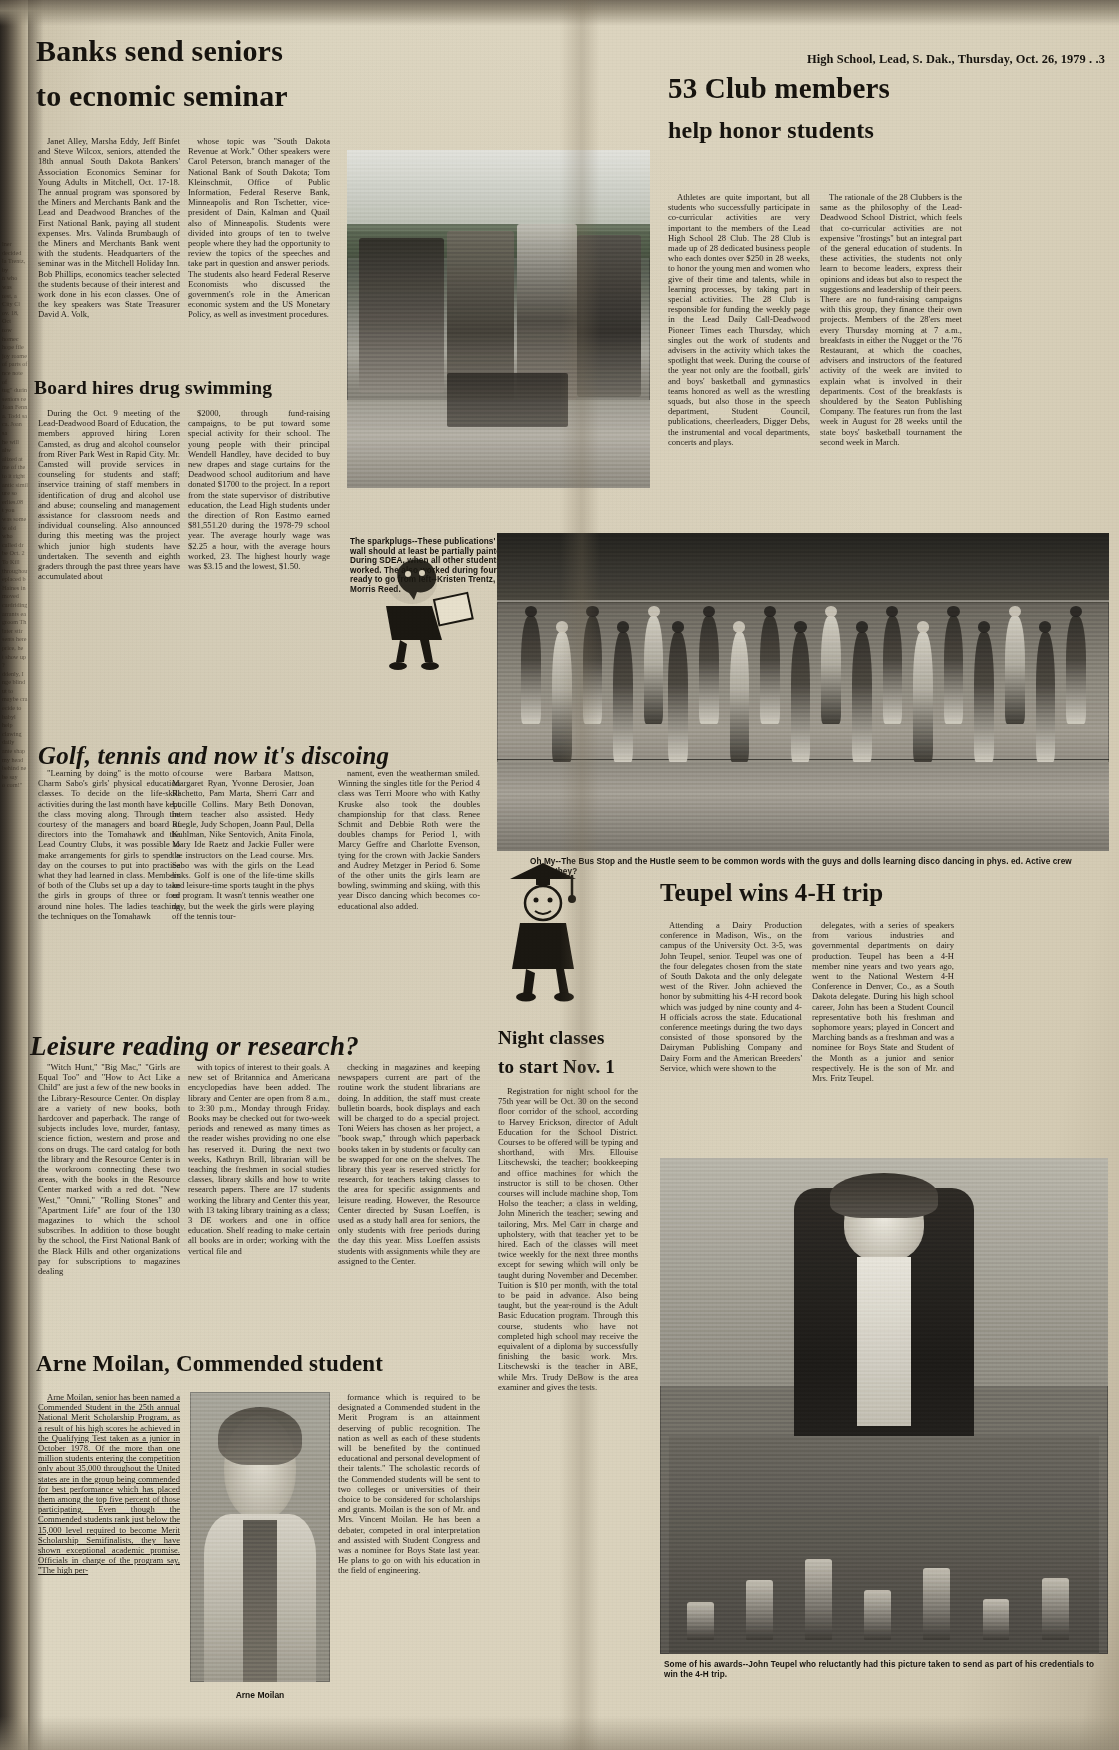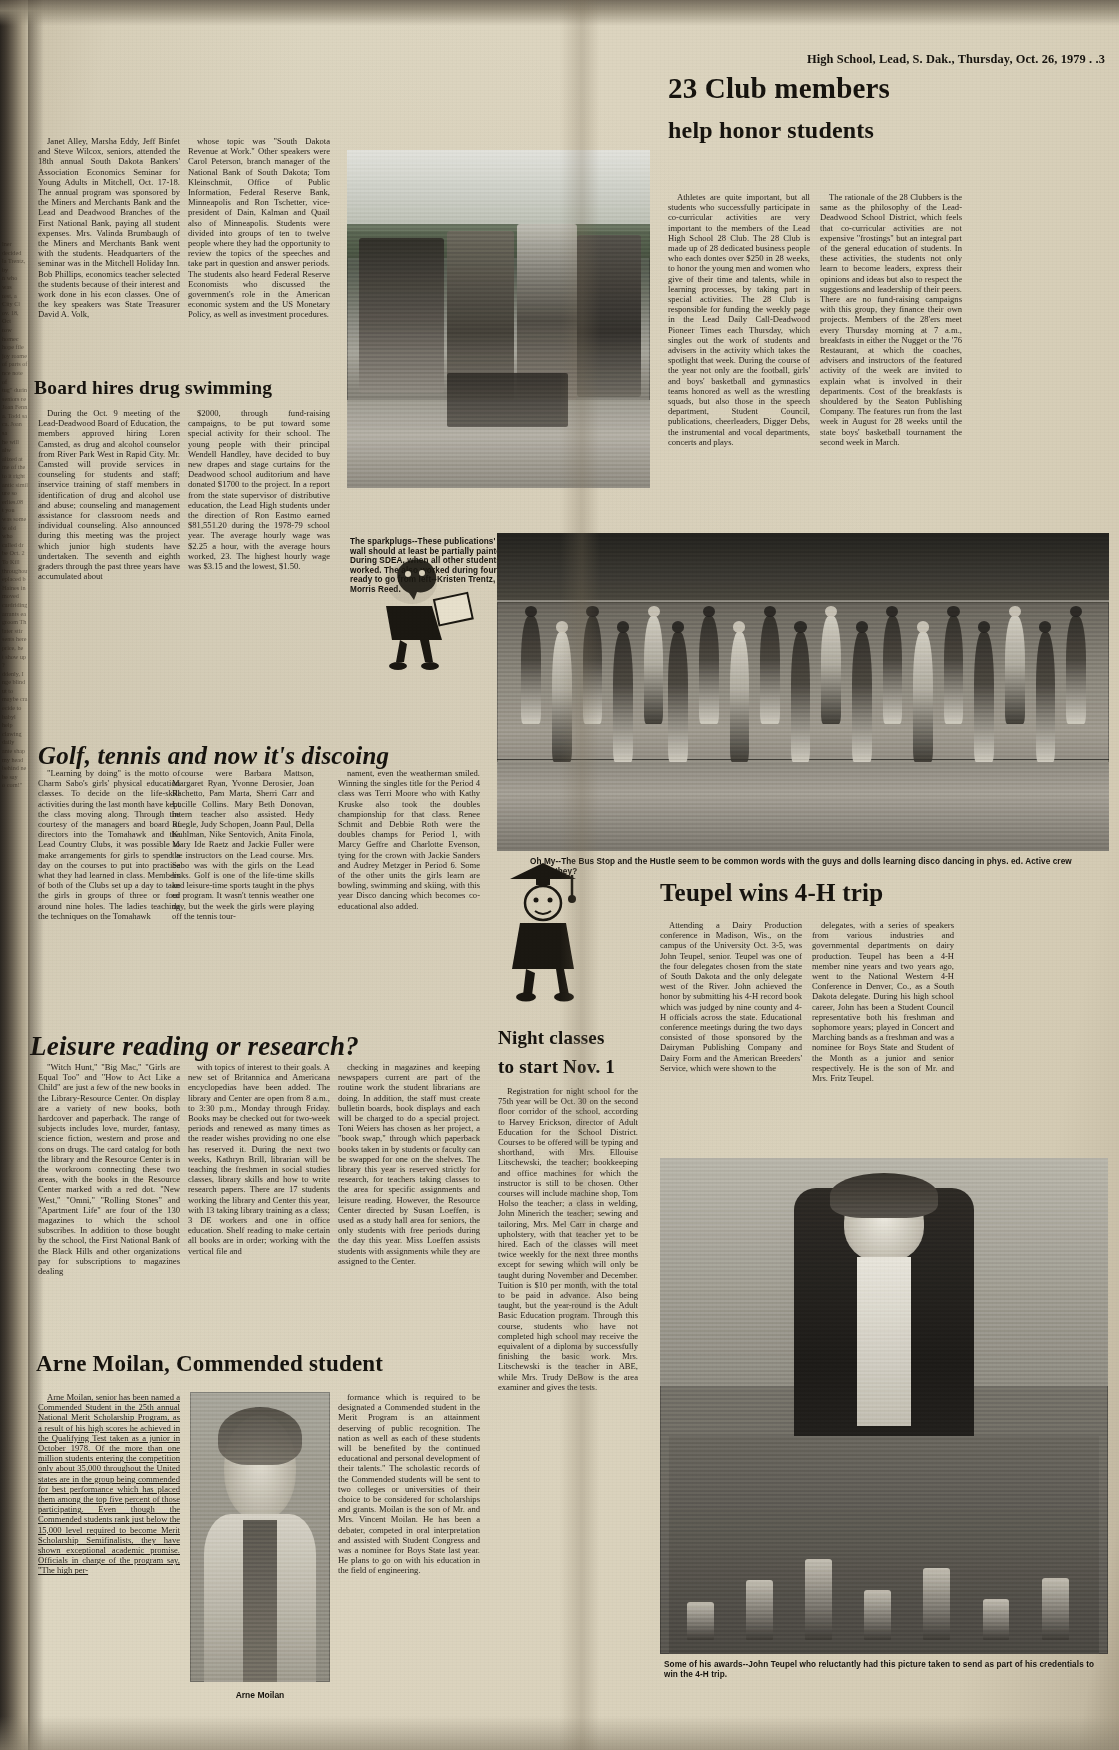--- a/index.html
+++ b/index.html
@@ -146,20 +146,24 @@
         <div>clawing</div>
         <div>daily</div>
         <div>ante shap</div>
         <div>my head</div>
         <div>behind ne</div>
         <div>be say</div>
         <div>o corn!"</div>
       </div>
   </div>
 
+  <div class="absbox" style="left:36px;top:36px;width:300px;">
+    <div class="hl" style="font-size:30px;">Banks send seniors</div>
+    <div class="hl" style="font-size:30px;margin-top:14px;">to ecnomic seminar</div>
+  </div>
 
   <div class="absbox body-col" style="left:38px;top:136px;width:142px;height:258px;overflow:hidden;">
     <p>Janet Alley, Marsha Eddy, Jeff Binfet and Steve Wilcox, seniors, attended the 18th annual South Dakota Bankers' Association Economics Seminar for Young Adults in Mitchell, Oct. 17-18. The annual program was sponsored by the Miners and Merchants Bank and the Lead and Deadwood Branches of the First National Bank, paying all student expenses. Mrs. Valinda Brumbaugh of the Miners and Merchants Bank went with the students. Headquarters of the seminar was in the Mitchell Holiday Inn. Bob Phillips, economics teacher selected the students because of their interest and work done in his econ classes. One of the key speakers was State Treasurer David A. Volk,</p>
   </div>
   <div class="absbox body-col" style="left:188px;top:136px;width:142px;height:258px;overflow:hidden;">
     <p>whose topic was "South Dakota Revenue at Work." Other speakers were Carol Peterson, branch manager of the National Bank of South Dakota; Tom Kleinschmit, Office of Public Information, Federal Reserve Bank, Minneapolis and Ron Tschetter, vice-president of Dain, Kalman and Quail also of Minneapolis. Students were divided into groups of ten to twelve people where they had the opportunity to review the topics of the speeches and take part in question and answer periods. The students also heard Federal Reserve Economists who discussed the government's role in the American economic system and the US Monetary Policy, as well as investment procedures.</p>
   </div>
 
   <div class="absbox hl" style="left:34px;top:378px;width:320px;font-size:19.5px;">Board hires drug swimming</div>
 
@@ -189,21 +193,21 @@
                 background:linear-gradient(180deg,#9e9b91,#b4b0a6 40%,#8e8a80);"></div>
     <div style="position:absolute;left:33%;top:66%;width:40%;height:16%;
                 background:linear-gradient(180deg,#2c2924,#55514a);border-radius:2px;opacity:.85;"></div>
     <div class="ph"></div>
   </div>
   <div class="absbox caption" style="left:350px;top:537px;width:300px;">The sparkplugs--These publications' students decided that the unsightly wall should at least be partially painted to cover up the worst obscenities. During SDEA, when all other students were on vacation, these folks worked. The also worked during fourth period publications class. Getting ready to go from left--Kristen Trentz, Tim Byrum, Jim Luze, Larry Zulauf, Morris Reed.</div>
 
   <div class="absbox dateline" style="left:665px;top:52px;width:440px;text-align:right;">High School, Lead, S. Dak., Thursday, Oct. 26, 1979 . .3</div>
 
   <div class="absbox" style="left:668px;top:74px;width:430px;">
-    <div class="hl" style="font-size:29px;">23 Club members</div>
+    <div class="hl" style="font-size:29px;">53 Club members</div>
     <div class="hl" style="font-size:24px;margin-top:14px;">help honor students</div>
   </div>
 
   <div class="absbox body-col" style="left:668px;top:192px;width:142px;height:290px;overflow:hidden;">
     <p>Athletes are quite important, but all students who successfully participate in co-curricular activities are very important to the members of the Lead High School 28 Club. The 28 Club is made up of 28 dedicated business people who each dontes over $250 in 28 weeks, to honor the young men and women who give of their time and talents, while in learning processes, by taking part in special activities. The 28 Club is responsible for funding the weekly page in the Lead Daily Call-Deadwood Pioneer Times each Thursday, which singles out the work of students and advisers in the activity which takes the spotlight that week. During the course of the year not only are the football, girls' and boys' basketball and gymnastics teams honored as well as the wrestling squads, but also those in the speech department, Student Council, publications, cheerleaders, Digger Debs, the instrumental and vocal departments, concerts and plays.</p>
   </div>
   <div class="absbox body-col" style="left:820px;top:192px;width:142px;height:290px;overflow:hidden;">
     <p>The rationale of the 28 Clubbers is the same as the philosophy of the Lead-Deadwood School District, which feels that co-curricular activities are not expensive "frostings" but an integral part of the general education of students. In these activities, the students not only learn to become leaders, express their opinions and ideas but also to respect the suggestions and leadership of their peers. There are no fund-raising campaigns with this group, they finance their own projects. Members of the 28'ers meet every Thursday morning at 7 a.m., breakfasts in either the Nugget or the '76 Restaurant, at which the coaches, advisers and instructors of the featured activity of the week are invited to explain what is involved in their departments. Cost of the breakfasts is shouldered by the Seaton Publishing Company. The features run from the last week in August for 28 weeks until the state boys' basketball tournament the second week in March.</p>
   </div>
 

